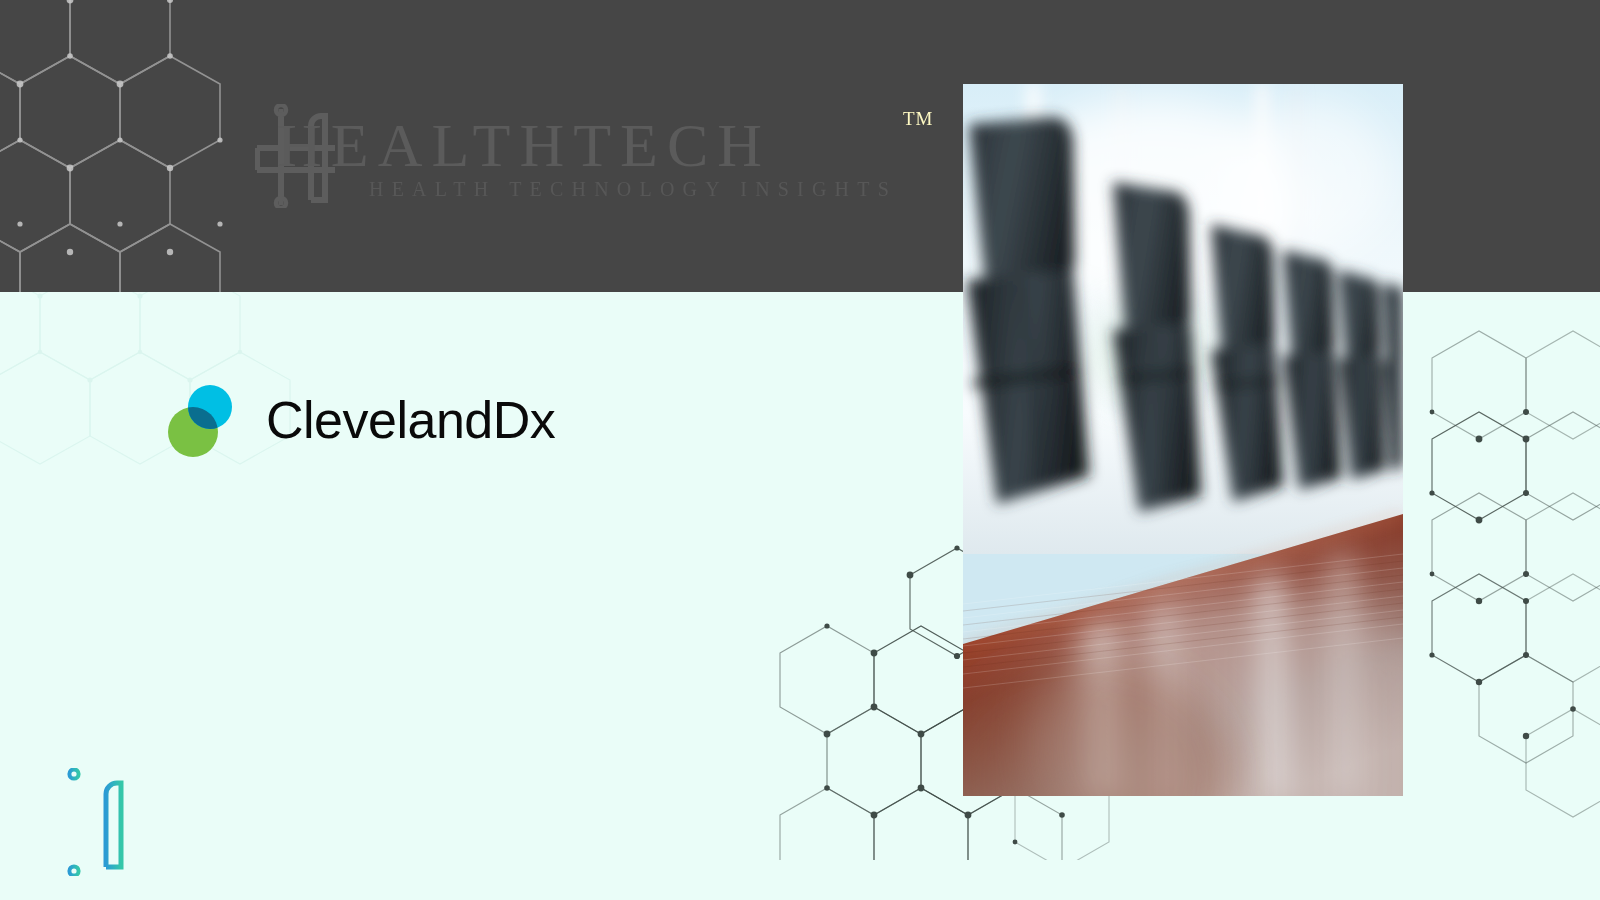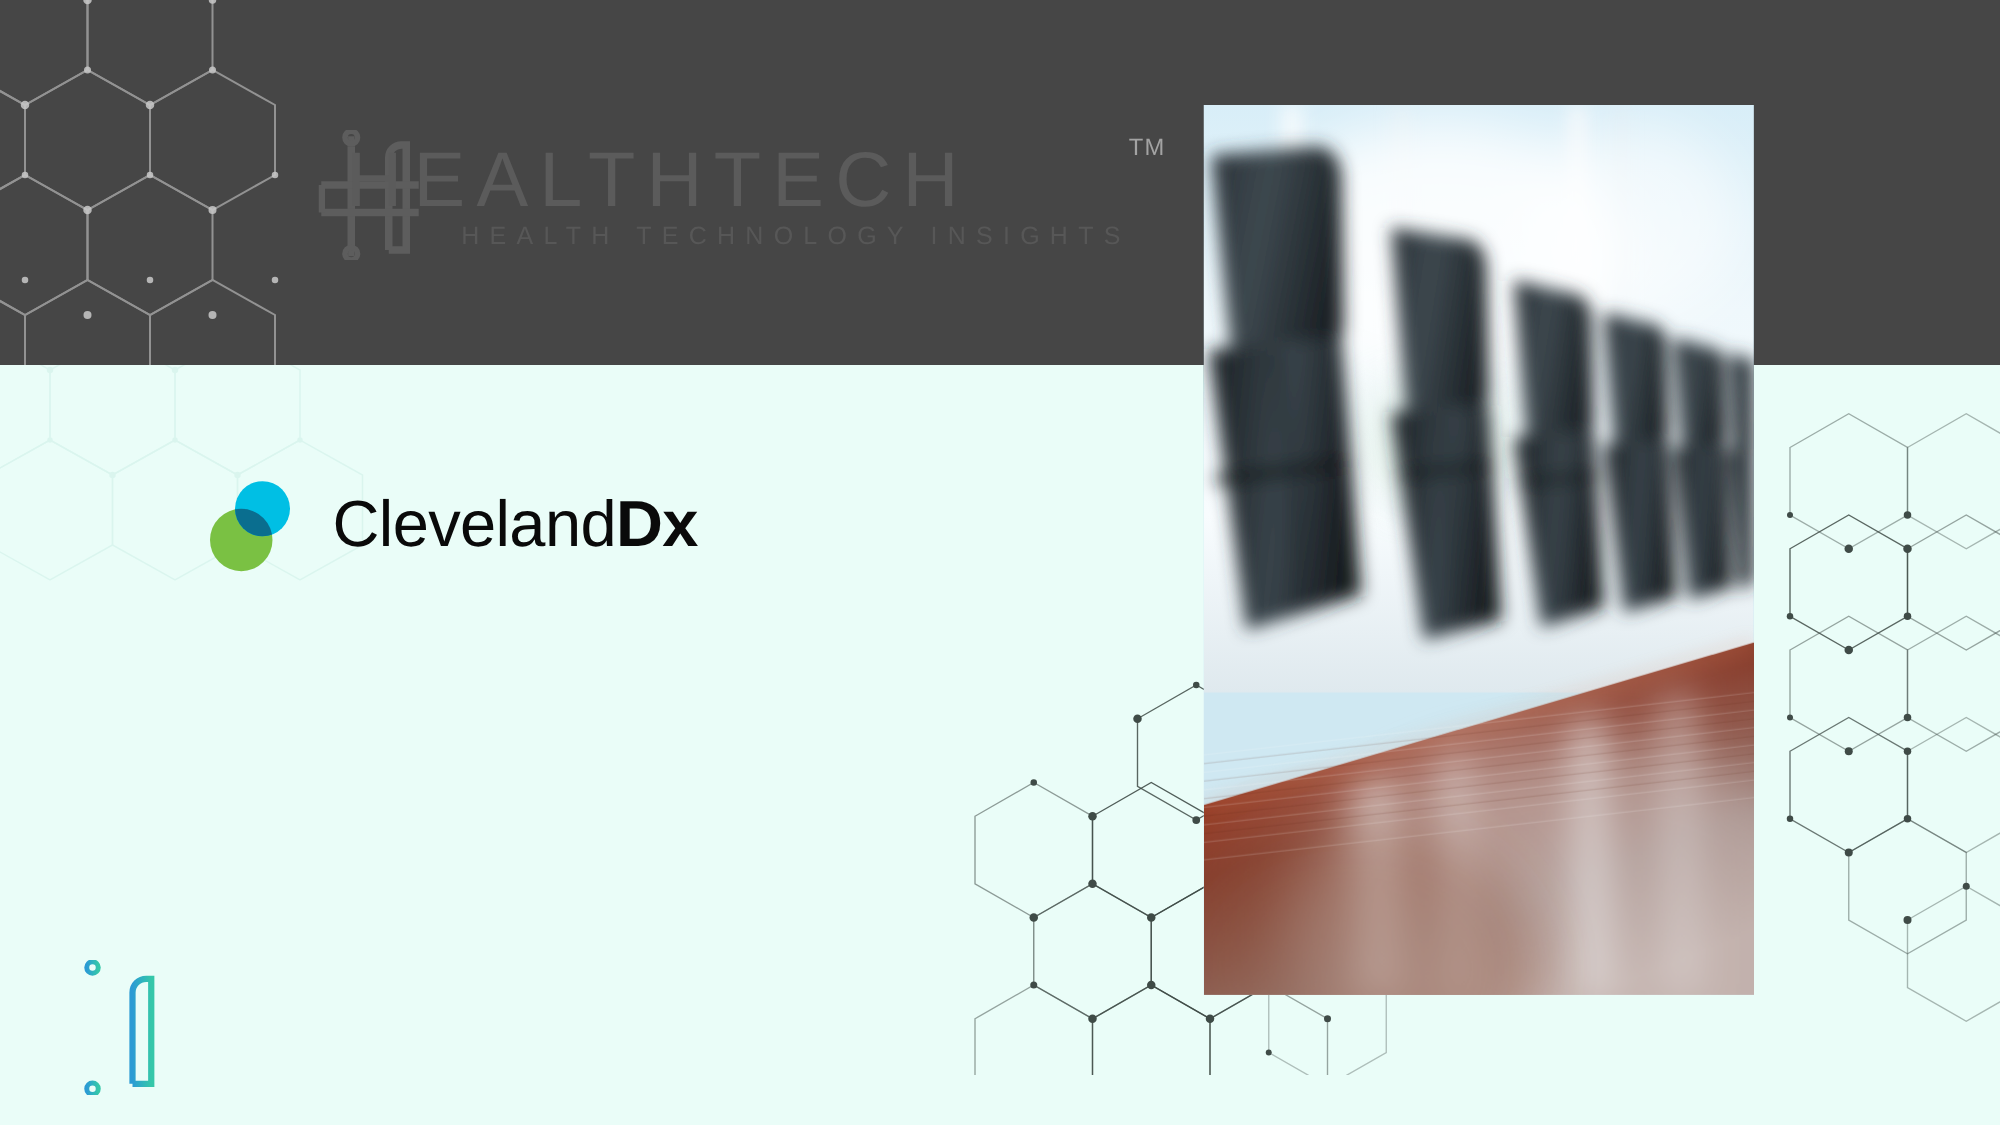--- a/index.html
+++ b/index.html
@@ -42,20 +42,21 @@
     pointer-events: none;
   }
 
   
   #ht-lockup {
     position: absolute;
     left: 255px;
     top: 100px;
     width: 690px;
     height: 110px;
+    font-family: Liberation Serif, serif;
   }
   #ht-mark {
     position: absolute;
     left: 0;
     top: 4px;
     width: 82px;
     height: 104px;
   }
   #ht-wordmark {
     position: absolute;
@@ -70,21 +71,21 @@
     font-weight: 400;
     color: #5b5b5b;
     line-height: 62px;
     white-space: nowrap;
   }
   #ht-tm {
     position: absolute;
     left: 648px;
     top: 8px;
     font-size: 19px;
-    color: #a3a3a3;
+    color: #fef9c3;
     letter-spacing: 1px;
   }
   #ht-tagline {
     position: absolute;
     left: 114px;
     top: 78px;
     font-size: 20px;
     letter-spacing: 8.2px;
     color: #575757;
     white-space: nowrap;
@@ -106,21 +107,21 @@
     flex: none;
   }
   #cdx-text {
     font-size: 52px;
     color: #0a0a0a;
     white-space: nowrap;
     line-height: 1;
     letter-spacing: -0.5px;
   }
   #cdx-text .light { font-weight: 300; margin-left: 16px; }
-  #cdx-text .bold  { font-weight: 700; }
+  #cdx-text .bold  { font-weight: 400; }
 
   
   #photo {
     position: absolute;
     left: 963px;
     top: 84px;
     width: 440px;
     height: 712px;
     overflow: hidden;
     background: #cfe8f2;

